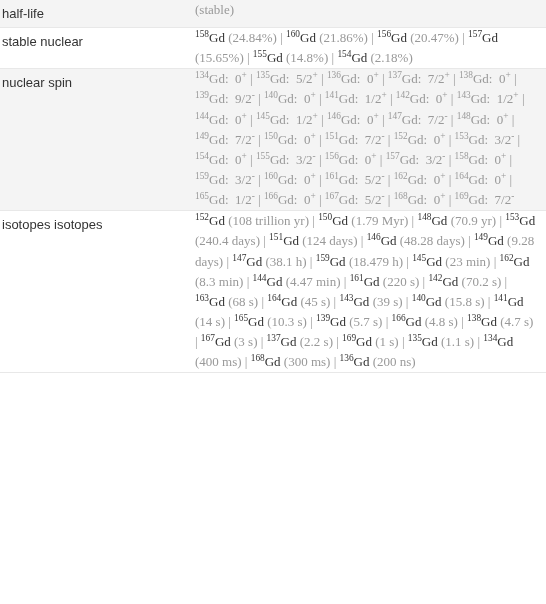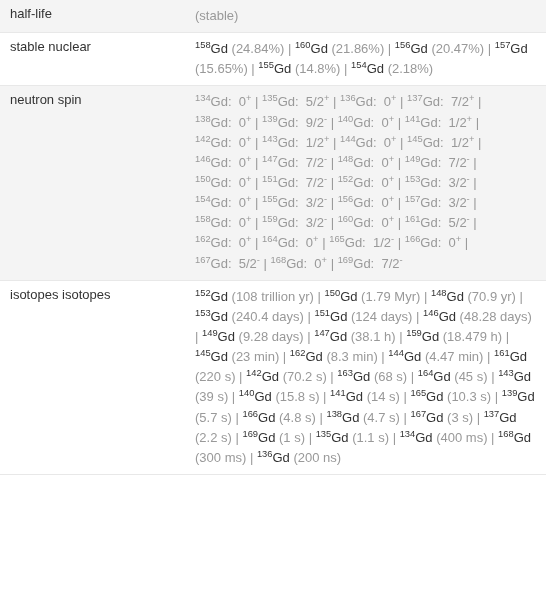--- a/index.html
+++ b/index.html
@@ -1,22 +1,22 @@
 <!DOCTYPE html>
 <html><head>
   <meta charset="utf-8">
   <style>
     * { box-sizing: border-box; margin: 0; padding: 0; }
     body { font-family: -apple-system, BlinkMacSystemFont, "Segoe UI", Arial, sans-serif; font-size: 13px; color: #333; background: #fff; width: 546px; }
     .tbl { display: table; width: 100%; border-collapse: collapse; }
     .row { display: table-row; }
     .row:nth-child(odd) { background: #f4f4f4; }
     .row:nth-child(even) { background: #fff; }
-    .cell-l { display: table-cell; padding: 6px 10px; vertical-align: top; width: 185px; border-bottom: 1px solid #e8e8e8; }
-    .cell-r { display: table-cell; padding: 6px 10px; vertical-align: top; border-bottom: 1px solid #e8e8e8; line-height: 1.55; }
+    .cell-l { display: table-cell; padding: 6px 2px; vertical-align: top; width: 185px; border-bottom: 1px solid #e8e8e8; }
+    .cell-r { display: table-cell; padding: 0 10px; vertical-align: top; border-bottom: 1px solid #e8e8e8; line-height: 1.55; font-family: Liberation Serif, serif; }
     .gray { color: #999; }
     .black { color: #333; }
     sup, .sup { font-size: 0.72em; vertical-align: super; line-height: 0; }
     .iso { white-space: nowrap; }
   </style>
 </head>
 <body>
 
 <div class="tbl">
 
@@ -24,21 +24,21 @@
     <div class="cell-l">half-life</div>
     <div class="cell-r gray">(stable)</div>
   </div>
 
   <div class="row">
     <div class="cell-l">stable nuclear</div>
     <div class="cell-r" id="stable-isotopes"><span class="iso"><sup class="black">158</sup><span class="black">Gd</span></span> <span class="gray">(24.84%)</span><span class="gray"> | </span><span class="iso"><sup class="black">160</sup><span class="black">Gd</span></span> <span class="gray">(21.86%)</span><span class="gray"> | </span><span class="iso"><sup class="black">156</sup><span class="black">Gd</span></span> <span class="gray">(20.47%)</span><span class="gray"> | </span><span class="iso"><sup class="black">157</sup><span class="black">Gd</span></span> <span class="gray">(15.65%)</span><span class="gray"> | </span><span class="iso"><sup class="black">155</sup><span class="black">Gd</span></span> <span class="gray">(14.8%)</span><span class="gray"> | </span><span class="iso"><sup class="black">154</sup><span class="black">Gd</span></span> <span class="gray">(2.18%)</span></div>
   </div>
 
   <div class="row">
-    <div class="cell-l">neutron spin</div>
+    <div class="cell-l">nuclear spin</div>
     <div class="cell-r gray" id="nuclear-spin"><span class="iso"><sup>134</sup>Gd: &nbsp;0<sup>+</sup></span> | <span class="iso"><sup>135</sup>Gd: &nbsp;5/2<sup>+</sup></span> | <span class="iso"><sup>136</sup>Gd: &nbsp;0<sup>+</sup></span> | <span class="iso"><sup>137</sup>Gd: &nbsp;7/2<sup>+</sup></span> | <span class="iso"><sup>138</sup>Gd: &nbsp;0<sup>+</sup></span> | <span class="iso"><sup>139</sup>Gd: &nbsp;9/2<sup>-</sup></span> | <span class="iso"><sup>140</sup>Gd: &nbsp;0<sup>+</sup></span> | <span class="iso"><sup>141</sup>Gd: &nbsp;1/2<sup>+</sup></span> | <span class="iso"><sup>142</sup>Gd: &nbsp;0<sup>+</sup></span> | <span class="iso"><sup>143</sup>Gd: &nbsp;1/2<sup>+</sup></span> | <span class="iso"><sup>144</sup>Gd: &nbsp;0<sup>+</sup></span> | <span class="iso"><sup>145</sup>Gd: &nbsp;1/2<sup>+</sup></span> | <span class="iso"><sup>146</sup>Gd: &nbsp;0<sup>+</sup></span> | <span class="iso"><sup>147</sup>Gd: &nbsp;7/2<sup>-</sup></span> | <span class="iso"><sup>148</sup>Gd: &nbsp;0<sup>+</sup></span> | <span class="iso"><sup>149</sup>Gd: &nbsp;7/2<sup>-</sup></span> | <span class="iso"><sup>150</sup>Gd: &nbsp;0<sup>+</sup></span> | <span class="iso"><sup>151</sup>Gd: &nbsp;7/2<sup>-</sup></span> | <span class="iso"><sup>152</sup>Gd: &nbsp;0<sup>+</sup></span> | <span class="iso"><sup>153</sup>Gd: &nbsp;3/2<sup>-</sup></span> | <span class="iso"><sup>154</sup>Gd: &nbsp;0<sup>+</sup></span> | <span class="iso"><sup>155</sup>Gd: &nbsp;3/2<sup>-</sup></span> | <span class="iso"><sup>156</sup>Gd: &nbsp;0<sup>+</sup></span> | <span class="iso"><sup>157</sup>Gd: &nbsp;3/2<sup>-</sup></span> | <span class="iso"><sup>158</sup>Gd: &nbsp;0<sup>+</sup></span> | <span class="iso"><sup>159</sup>Gd: &nbsp;3/2<sup>-</sup></span> | <span class="iso"><sup>160</sup>Gd: &nbsp;0<sup>+</sup></span> | <span class="iso"><sup>161</sup>Gd: &nbsp;5/2<sup>-</sup></span> | <span class="iso"><sup>162</sup>Gd: &nbsp;0<sup>+</sup></span> | <span class="iso"><sup>164</sup>Gd: &nbsp;0<sup>+</sup></span> | <span class="iso"><sup>165</sup>Gd: &nbsp;1/2<sup>-</sup></span> | <span class="iso"><sup>166</sup>Gd: &nbsp;0<sup>+</sup></span> | <span class="iso"><sup>167</sup>Gd: &nbsp;5/2<sup>-</sup></span> | <span class="iso"><sup>168</sup>Gd: &nbsp;0<sup>+</sup></span> | <span class="iso"><sup>169</sup>Gd: &nbsp;7/2<sup>-</sup></span></div>
   </div>
 
   <div class="row">
     <div class="cell-l">isotopes isotopes</div>
     <div class="cell-r" id="unstable-isotopes"><span class="iso"><sup class="black">152</sup><span class="black">Gd</span></span> <span class="gray">(108 trillion yr)</span><span class="gray"> | </span><span class="iso"><sup class="black">150</sup><span class="black">Gd</span></span> <span class="gray">(1.79 Myr)</span><span class="gray"> | </span><span class="iso"><sup class="black">148</sup><span class="black">Gd</span></span> <span class="gray">(70.9 yr)</span><span class="gray"> | </span><span class="iso"><sup class="black">153</sup><span class="black">Gd</span></span> <span class="gray">(240.4 days)</span><span class="gray"> | </span><span class="iso"><sup class="black">151</sup><span class="black">Gd</span></span> <span class="gray">(124 days)</span><span class="gray"> | </span><span class="iso"><sup class="black">146</sup><span class="black">Gd</span></span> <span class="gray">(48.28 days)</span><span class="gray"> | </span><span class="iso"><sup class="black">149</sup><span class="black">Gd</span></span> <span class="gray">(9.28 days)</span><span class="gray"> | </span><span class="iso"><sup class="black">147</sup><span class="black">Gd</span></span> <span class="gray">(38.1 h)</span><span class="gray"> | </span><span class="iso"><sup class="black">159</sup><span class="black">Gd</span></span> <span class="gray">(18.479 h)</span><span class="gray"> | </span><span class="iso"><sup class="black">145</sup><span class="black">Gd</span></span> <span class="gray">(23 min)</span><span class="gray"> | </span><span class="iso"><sup class="black">162</sup><span class="black">Gd</span></span> <span class="gray">(8.3 min)</span><span class="gray"> | </span><span class="iso"><sup class="black">144</sup><span class="black">Gd</span></span> <span class="gray">(4.47 min)</span><span class="gray"> | </span><span class="iso"><sup class="black">161</sup><span class="black">Gd</span></span> <span class="gray">(220 s)</span><span class="gray"> | </span><span class="iso"><sup class="black">142</sup><span class="black">Gd</span></span> <span class="gray">(70.2 s)</span><span class="gray"> | </span><span class="iso"><sup class="black">163</sup><span class="black">Gd</span></span> <span class="gray">(68 s)</span><span class="gray"> | </span><span class="iso"><sup class="black">164</sup><span class="black">Gd</span></span> <span class="gray">(45 s)</span><span class="gray"> | </span><span class="iso"><sup class="black">143</sup><span class="black">Gd</span></span> <span class="gray">(39 s)</span><span class="gray"> | </span><span class="iso"><sup class="black">140</sup><span class="black">Gd</span></span> <span class="gray">(15.8 s)</span><span class="gray"> | </span><span class="iso"><sup class="black">141</sup><span class="black">Gd</span></span> <span class="gray">(14 s)</span><span class="gray"> | </span><span class="iso"><sup class="black">165</sup><span class="black">Gd</span></span> <span class="gray">(10.3 s)</span><span class="gray"> | </span><span class="iso"><sup class="black">139</sup><span class="black">Gd</span></span> <span class="gray">(5.7 s)</span><span class="gray"> | </span><span class="iso"><sup class="black">166</sup><span class="black">Gd</span></span> <span class="gray">(4.8 s)</span><span class="gray"> | </span><span class="iso"><sup class="black">138</sup><span class="black">Gd</span></span> <span class="gray">(4.7 s)</span><span class="gray"> | </span><span class="iso"><sup class="black">167</sup><span class="black">Gd</span></span> <span class="gray">(3 s)</span><span class="gray"> | </span><span class="iso"><sup class="black">137</sup><span class="black">Gd</span></span> <span class="gray">(2.2 s)</span><span class="gray"> | </span><span class="iso"><sup class="black">169</sup><span class="black">Gd</span></span> <span class="gray">(1 s)</span><span class="gray"> | </span><span class="iso"><sup class="black">135</sup><span class="black">Gd</span></span> <span class="gray">(1.1 s)</span><span class="gray"> | </span><span class="iso"><sup class="black">134</sup><span class="black">Gd</span></span> <span class="gray">(400 ms)</span><span class="gray"> | </span><span class="iso"><sup class="black">168</sup><span class="black">Gd</span></span> <span class="gray">(300 ms)</span><span class="gray"> | </span><span class="iso"><sup class="black">136</sup><span class="black">Gd</span></span> <span class="gray">(200 ns)</span></div>
   </div>
 
 
 

